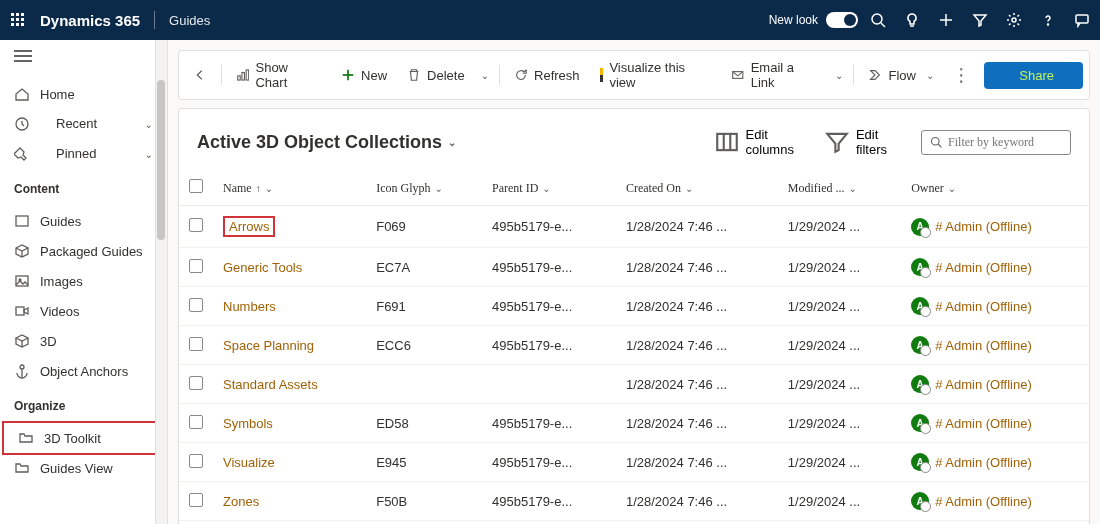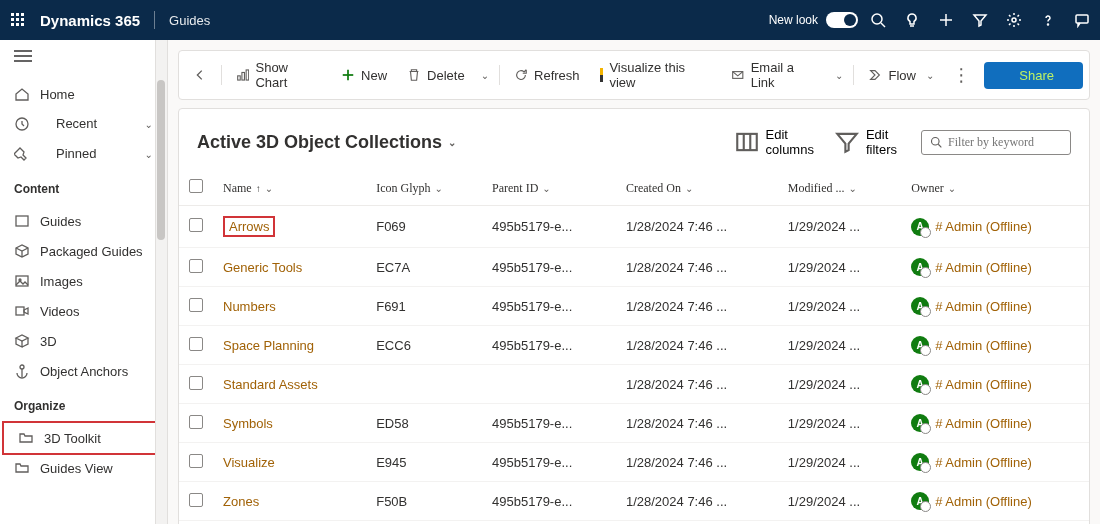--- a/index.html
+++ b/index.html
@@ -49,21 +49,21 @@
   .green svg { stroke:#107c10; }
   .orange-bar { width:4px; height:14px; background: linear-gradient(#f4b400 0 50%, #333 50% 100%); }
   .cmdbar .spacer { flex:1; }
   .share-btn { display:flex; align-items:center; gap:6px; background:#106ebe; color:#bef264; padding:6px 29px; border-radius:4px; font-size:13px; cursor:pointer;}
   .share-btn svg { stroke:#fff; fill:none;}
   .ellips { font-size:18px; line-height:14px; color:#605e5c; padding:0 6px;}
   .chev-split { padding:5px 4px; }
   
   
   .viewcard { background:#fff; border:1px solid #e1dfdd; border-radius:4px; flex:1; overflow:auto; }
-  .viewhead { display:flex; align-items:center; padding:14px 18px 10px; gap:8px;}
+  .viewhead { display:flex; align-items:center; padding:14px 18px 10px; gap:18px;}
   .viewtitle { font-size:18px; font-weight:600; display:flex; align-items:center; gap:6px;}
   .viewhead .spacer { flex:1;}
   .view-action { display:flex; align-items:center; gap:6px; font-size:13px; color:#000000; cursor:pointer; padding:4px 6px;}
   .view-action svg{ stroke:#605e5c; fill:none;}
   .filterbox { display:flex; align-items:center; gap:6px; border:1px solid #8a8886; border-radius:3px; padding:4px 8px; width:150px; margin-left:10px;}
   .filterbox input { border:none; outline:none; font-size:12px; width:100%; color:#000000;font-family:Liberation Serif, serif;}
   
   
   table { width:100%; border-collapse:collapse; }
   th { text-align:left; font-weight:400; font-size:12px; color:#323130; padding:8px 10px; border-bottom:1px solid #edebe9;font-family:Liberation Serif, serif;}

